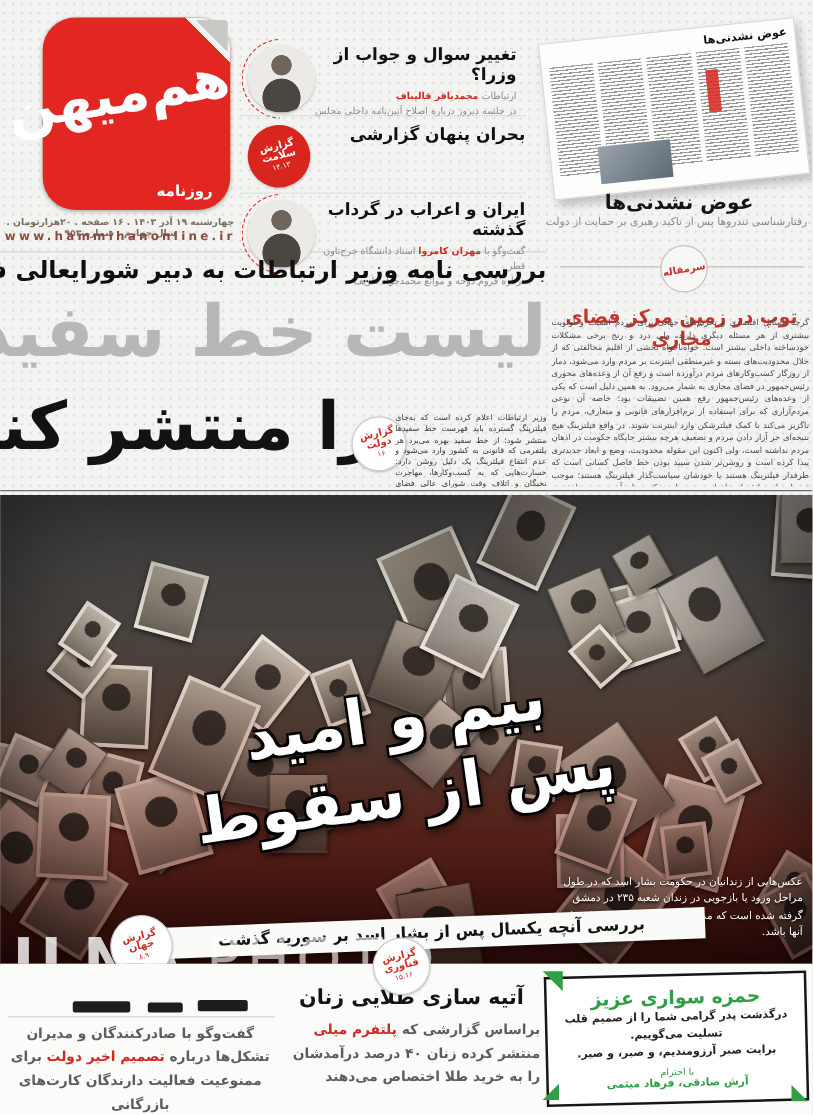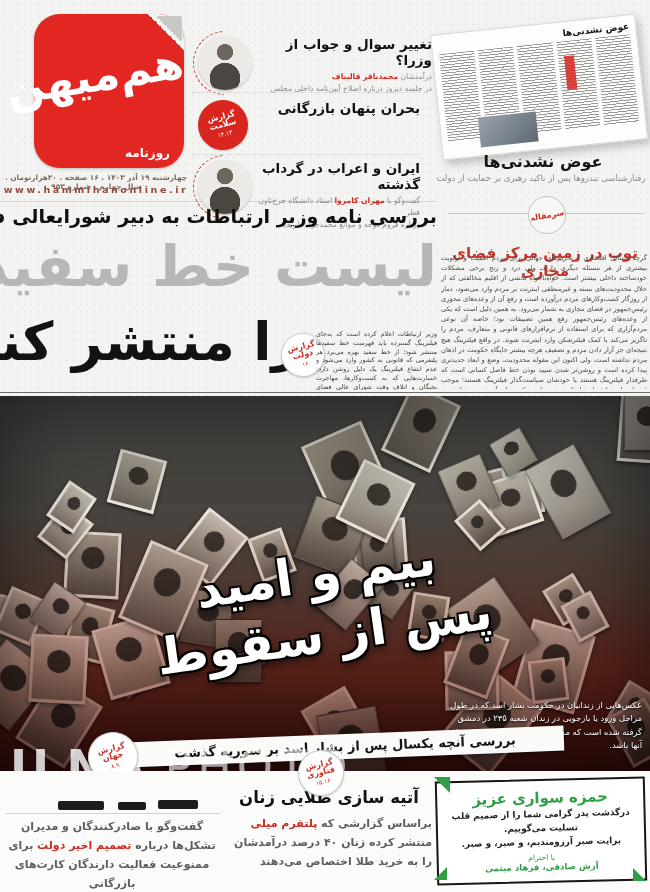--- a/index.html
+++ b/index.html
@@ -119,36 +119,36 @@
     <div class="abs logo-text">هم‌میهن</div>
     <div class="abs logo-type">روزنامه</div>
   </div>
   <div class="abs dateline">چهارشنبه ۱۹ آذر ۱۴۰۳ . ۱۶ صفحه . ۲۰هزارتومان . سال چهارم . شماره ۹۵۳</div>
   <div class="abs website ltr">www.hammihanonline.ir</div>
   <div class="abs toprule"></div>
 
   <div class="abs avatar-wrap" style="left:198px;top:36px;">
     <div class="avatar"></div>
   </div>
-  <div class="abs" style="left:268px;top:36px;width:164px;text-align:right;">
+  <div class="abs" style="left:249px;top:36px;width:164px;text-align:right;">
     <div class="brief-title">تغییر سوال و جواب از وزرا؟</div>
     <div class="brief-sub">
-      <span>درآمدشان </span><span class="redname">محمدباقر قالیباف</span><span></span><br>
+      <span>ارتباطات </span><span class="redname">محمدباقر قالیباف</span><span></span><br>
       <span>در جلسه دیروز درباره اصلاح آیین‌نامه داخلی مجلس</span><span class="redname"></span><span></span>
     </div>
   </div>
   <div class="abs dotsep" style="left:192px;top:92px;width:228px;"></div>
 
   <div class="abs stamp filled" style="left:198px;top:100px;width:50px;height:50px;">
     <span class="s1">گزارش</span>
     <span class="s2">سلامت</span>
     <span class="s3">۱۴.۱۳</span>
   </div>
   <div class="abs" style="left:256px;top:100px;width:164px;text-align:right;">
-    <div class="brief-title">بحران پنهان بازرگانی</div>
+    <div class="brief-title">بحران پنهان گزارشی</div>
   </div>
   <div class="abs dotsep" style="left:192px;top:154px;width:228px;"></div>
 
   <div class="abs avatar-wrap" style="left:198px;top:160px;">
     <div class="avatar"></div>
   </div>
   <div class="abs" style="left:256px;top:160px;width:164px;">
     <div class="brief-title">ایران و اعراب در گرداب گذشته</div>
     <div class="brief-sub">
       <span>گفت‌وگو با </span><span class="redname">مهران کامروا</span><span> استاد دانشگاه جرج‌تاون قطر</span><br>

